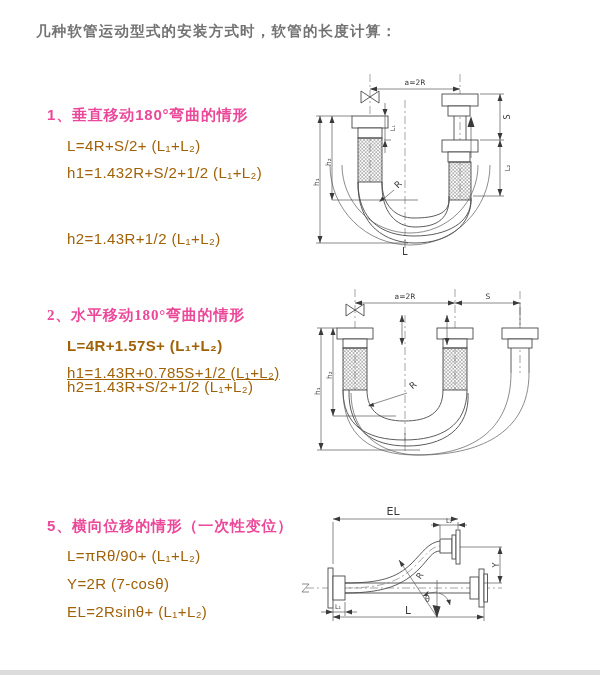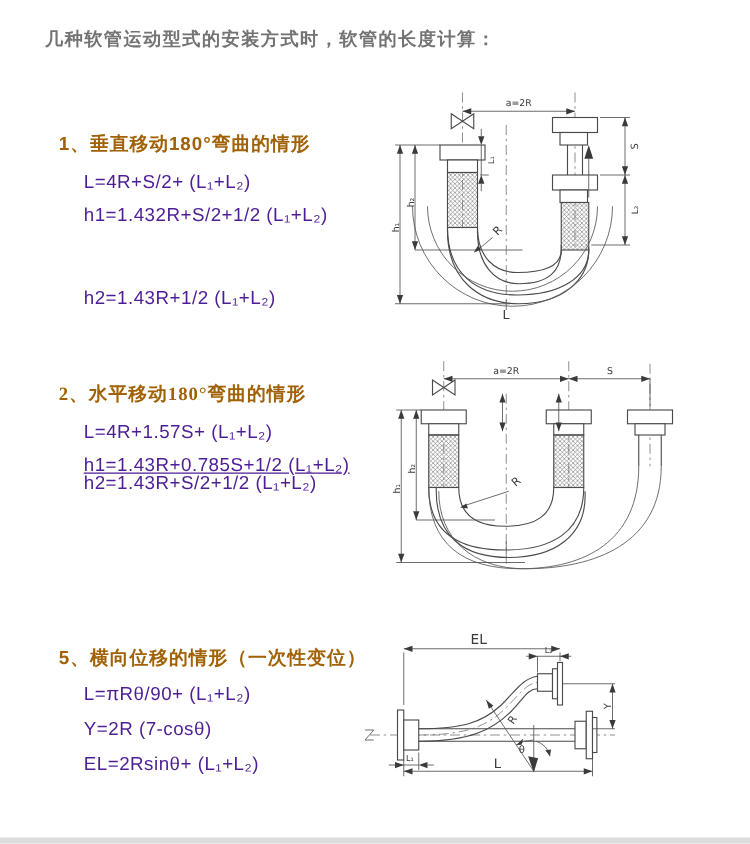--- a/index.html
+++ b/index.html
@@ -5,24 +5,24 @@
   html,body{margin:0;padding:0;}
   body{
     width:600px;height:675px;position:relative;background:#ffffff;overflow:hidden;
     font-family:"Liberation Sans","DejaVu Sans",sans-serif;color:#1a1a1a;
   }
   .title{
     position:absolute;left:36px;top:22px;font-size:14.5px;font-weight:bold;
     letter-spacing:1.2px;color:#737373;
   }
   .sec-heading{
-    position:absolute;font-size:15px;font-weight:bold;letter-spacing:.8px;color:#a16207;white-space:nowrap;
+    position:absolute;font-size:15px;font-weight:bold;letter-spacing:.8px;color:#ec4899;white-space:nowrap;
   }
   .formula{
-    position:absolute;font-size:15px;letter-spacing:.4px;color:#4c1d95;white-space:nowrap;
+    position:absolute;font-size:15px;letter-spacing:.4px;color:#a16207;white-space:nowrap;
   }
   .diagram{position:absolute;}
   svg .ln{stroke:#4a4a4a;stroke-width:.9;fill:none;}
   svg .thin{stroke:#5a5a5a;stroke-width:.7;fill:none;}
   svg .dash{stroke:#6a6a6a;stroke-width:.6;fill:none;stroke-dasharray:8 3 2 3;}
   svg .dim{stroke:#4a4a4a;stroke-width:.65;fill:none;}
   svg .arw{fill:#3a3a3a;stroke:none;}
   svg .part{stroke:#4a4a4a;stroke-width:.9;fill:#ffffff;}
   svg .braid{stroke:#4a4a4a;stroke-width:.9;}
   svg text{fill:#3a3a3a;font-family:"DejaVu Sans","Liberation Sans",sans-serif;}
@@ -32,21 +32,21 @@
 <body>
 
 <div class="title">几种软管运动型式的安装方式时，软管的长度计算：</div>
 
 <div class="sec-heading" style="left:47px;top:106px;">1、垂直移动180°弯曲的情形</div>
 <div class="formula" style="left:67px;top:137px;">L=4R+S/2+ (L₁+L₂)</div>
 <div class="formula" style="left:67px;top:164px;">h1=1.432R+S/2+1/2 (L₁+L₂)</div>
 <div class="formula" style="left:67px;top:192px;margin-top:38px;">h2=1.43R+1/2 (L₁+L₂)</div>
 
 <div class="sec-heading" style="left:47px;top:306px;font-family:Liberation Serif, serif;">2、水平移动180°弯曲的情形</div>
-<div class="formula" style="left:67px;top:337px;">L=4R+1.57S+ (L₁+L₂)</div>
+<div class="formula" style="left:67px;top:337px;font-weight:bold;">L=4R+1.57S+ (L₁+L₂)</div>
 <div class="formula" style="left:67px;top:364px;text-decoration:underline;">h1=1.43R+0.785S+1/2 (L₁+L₂)</div>
 <div class="formula" style="left:67px;top:378px;">h2=1.43R+S/2+1/2 (L₁+L₂)</div>
 
 <div class="sec-heading" style="left:47px;top:517px;">5、横向位移的情形（一次性变位）</div>
 <div class="formula" style="left:67px;top:547px;">L=πRθ/90+ (L₁+L₂)</div>
 <div class="formula" style="left:67px;top:575px;">Y=2R (7-cosθ)</div>
 <div class="formula" style="left:67px;top:603px;">EL=2Rsinθ+ (L₁+L₂)</div>
 
 <div class="diagram" style="left:308px;top:70px;">
 <svg width="292" height="190" viewBox="0 0 292 190">
@@ -183,21 +183,21 @@
   <polygon class="arw" points="25,45 22.5,52 27.5,52"></polygon>
   <polygon class="arw" points="25,133 22.5,126 27.5,126"></polygon>
   <text font-size="7.5" text-anchor="middle" x="22" y="94" transform="rotate(-90 22 92)">h₂</text>
 
   <path class="dim" d="M99,110 L62,122"></path>
   <polygon class="arw" points="60,123 66.3,123.8 65.1,119.7"></polygon>
   <text font-size="9" x="102" y="106" transform="rotate(-40 104 103)">R</text>
 </svg>
 </div>
 
-<div class="diagram" style="left:288px;top:498px;text-align:center;">
+<div class="diagram" style="left:298px;top:498px;text-align:center;">
 <svg width="302" height="172" viewBox="0 0 302 172">
 
   <path class="dash" d="M8,90 H204"></path>
   <path class="thin" d="M4,86 L11,86 L4,94 L11,94"></path>
 
   <rect class="part" x="30" y="70" width="5" height="40"></rect>
   <rect class="part" x="35" y="78" width="12" height="24"></rect>
 
   <path class="ln" d="M47,85 H172 M47,95 H172"></path>
 

